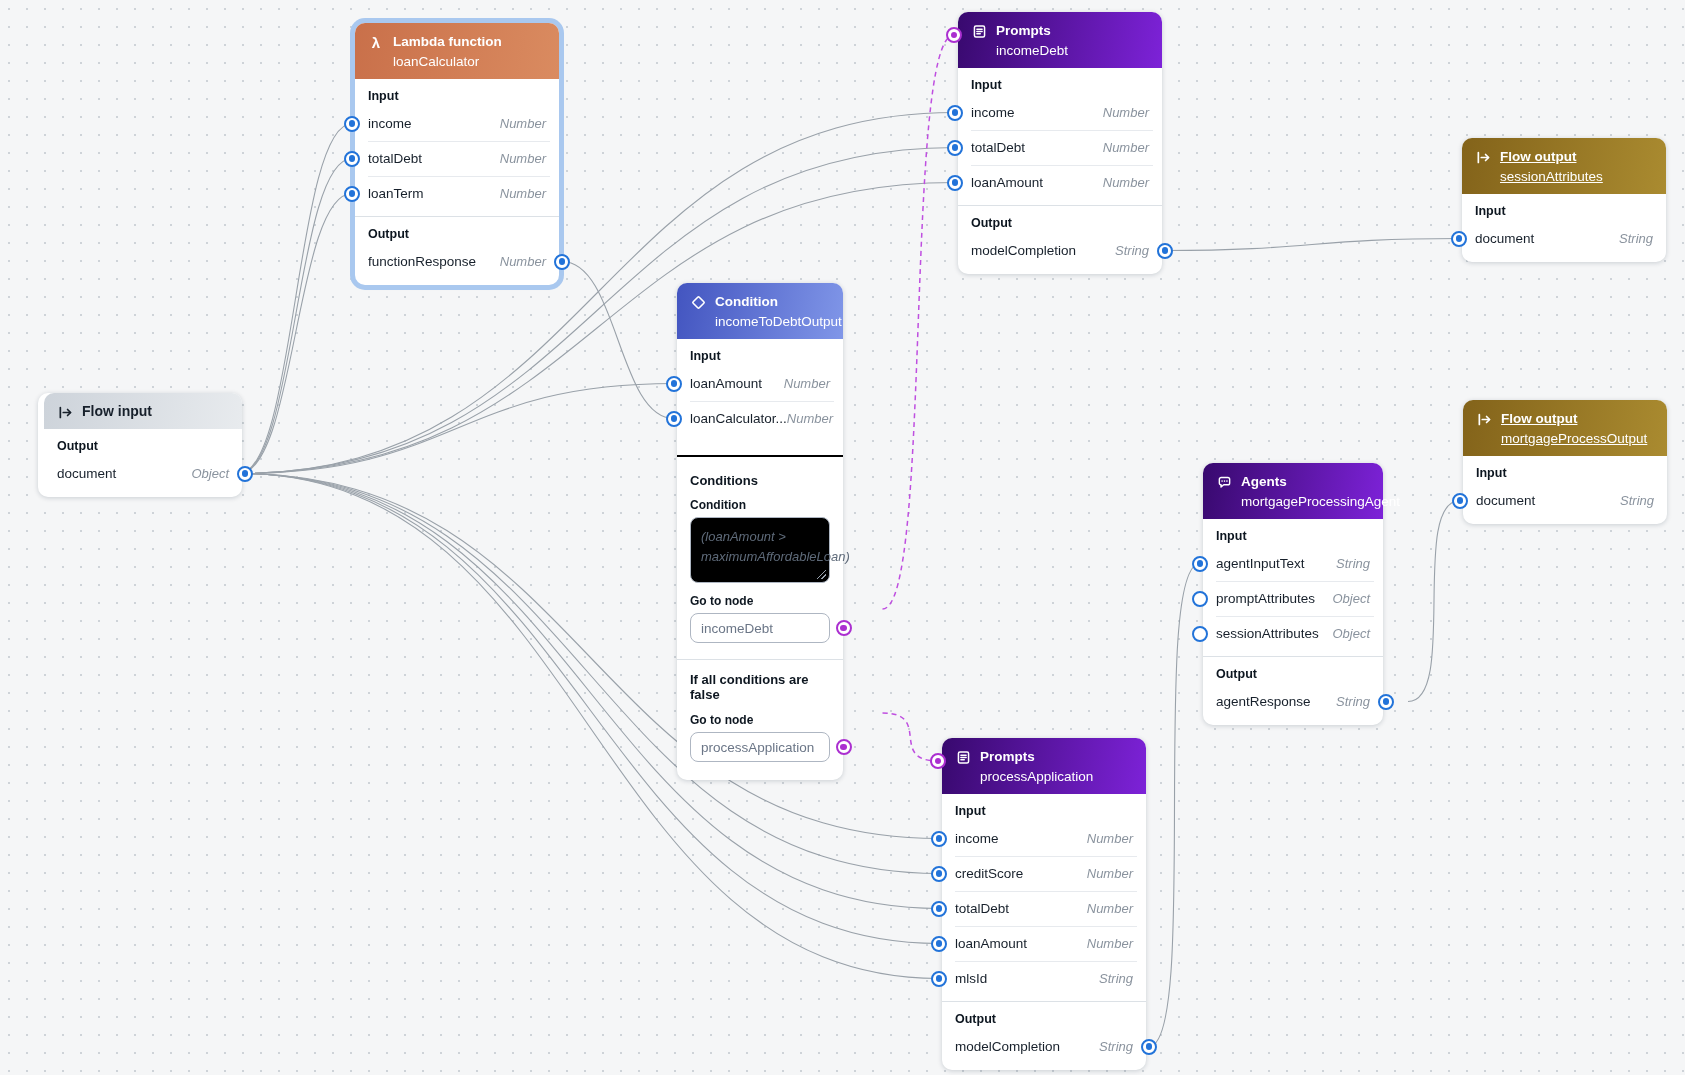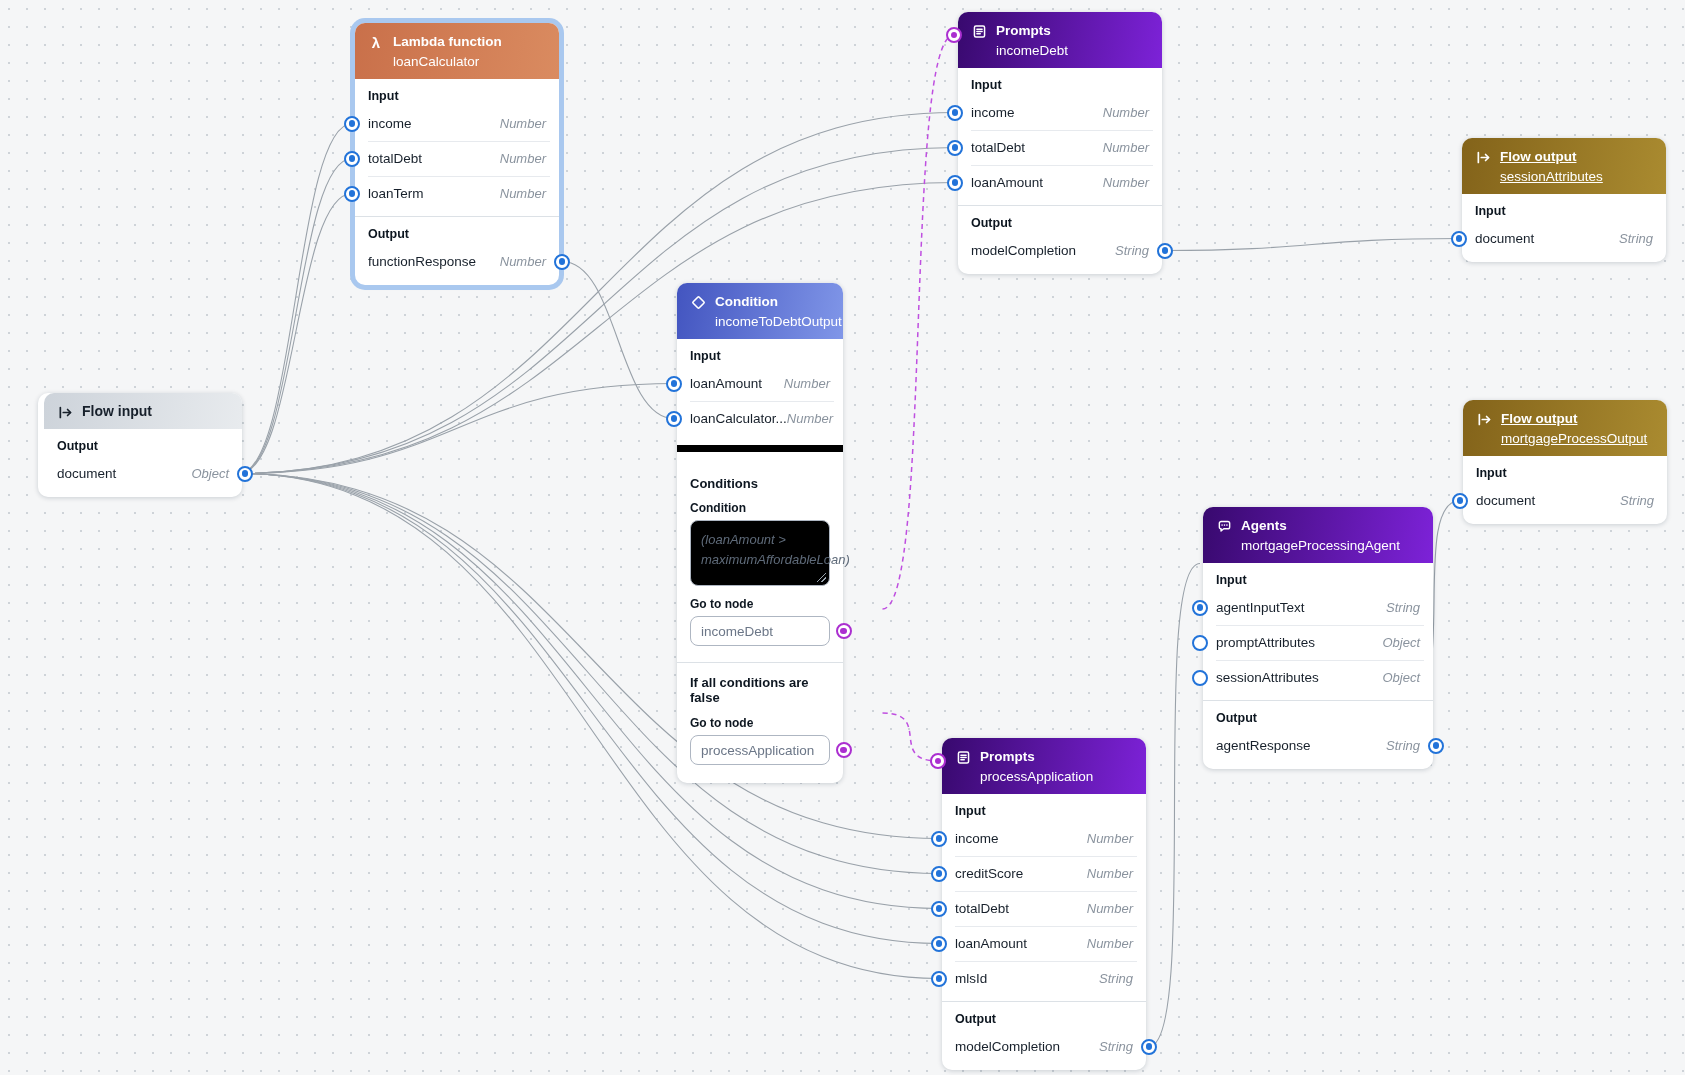--- a/index.html
+++ b/index.html
@@ -47,21 +47,21 @@
   .port{
     position:absolute;width:16px;height:16px;border-radius:50%;box-sizing:border-box;
     background:#fff;border:2.5px solid #2273d9;z-index:4;
   }
   .port.in{left:-11px;top:50%;transform:translateY(-50%);}
   .port.out{right:-11px;top:50%;transform:translateY(-50%);}
   .port.connected::after{content:"";position:absolute;inset:2.6px;border-radius:50%;background:#2273d9;}
   .port.magenta{border-color:#ab2fd0;}
   .port.magenta.connected::after{background:#ab2fd0;}
   .port.header{top:15px;left:-12px;transform:none;}
-  .cond-wrap{border-top:7px solid #000000;margin-top:9px;padding:12px 13px 12px;}
+  .cond-wrap{border-top:2px solid #000000;margin-top:19px;padding:4px 13px 12px;}
   .cond-head{font-weight:700;font-size:13px;padding:12px 0 2px;color:#0d1620;}
   .cond-label{font-size:12px;font-weight:700;padding:8px 0 5px;color:#0d1620;}
   .cond-box{
     position:relative;border:1px solid #aeb6c2;border-radius:8px;min-height:46px;
     padding:9px 10px;font-style:italic;color:#5f6b7a;font-size:13px;line-height:1.5;background:#000000;
   }
   .resize-handle{
     position:absolute;right:3px;bottom:3px;width:9px;height:9px;
     background:
       linear-gradient(135deg,transparent 0 46%,#98a2ad 46% 54%,transparent 54%) ,
@@ -270,21 +270,21 @@
           <div class="else-divider"></div>
           <div class="else-title">If all conditions are false</div>
           <div class="goto-label">Go to node</div>
           <div class="goto-row">
             <div class="goto-box">processApplication</div>
             <span class="port out magenta connected goto"></span>
           </div>
         </div>
       </div>
     </div>
-    <div class="node agents" style="left: 1203px; top: 463px; width: 230px; margin-top: 44px;">
+    <div class="node agents" style="left: 1203px; top: 463px; width: 180px;">
       <div class="hdr">
         <span class="icon">
           <svg width="15" height="15" viewBox="0 0 16 16" fill="none" stroke="currentColor" stroke-width="1.5" stroke-linejoin="round">
             <path d="M2.5 4.6a2 2 0 0 1 2-2h7a2 2 0 0 1 2 2v3.8a2 2 0 0 1-2 2H7.2l-2.9 2.4v-2.4h-.8a2 2 0 0 1-1-1.7z"></path>
             <circle cx="5.4" cy="6.5" r="0.85" fill="currentColor" stroke="none"></circle>
             <circle cx="8" cy="6.5" r="0.85" fill="currentColor" stroke="none"></circle>
             <circle cx="10.6" cy="6.5" r="0.85" fill="currentColor" stroke="none"></circle>
           </svg>
         </span>
         <div class="titles">

